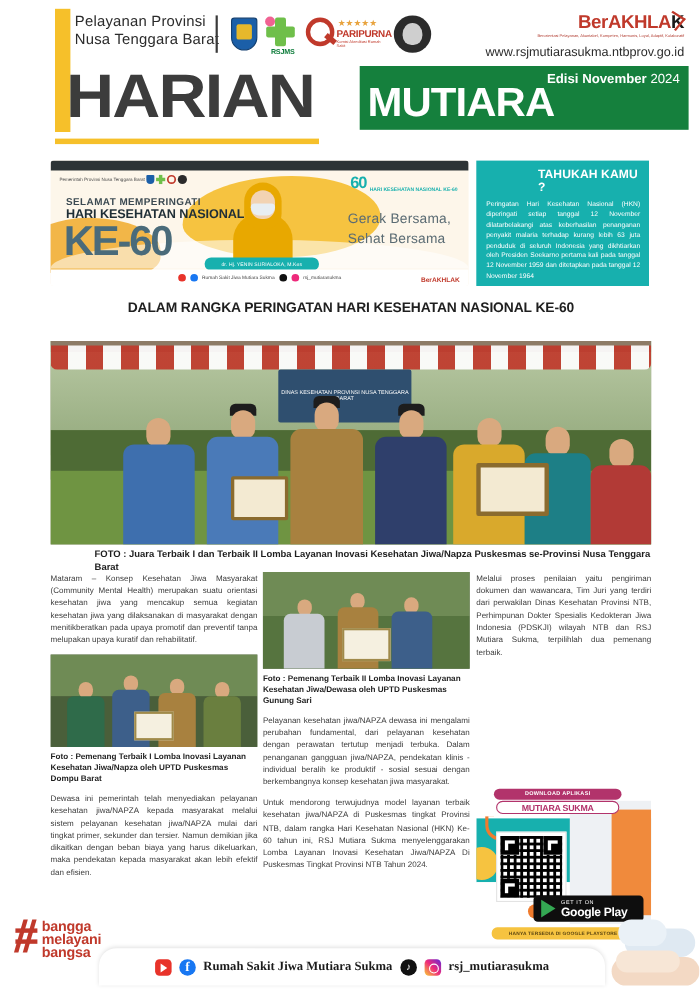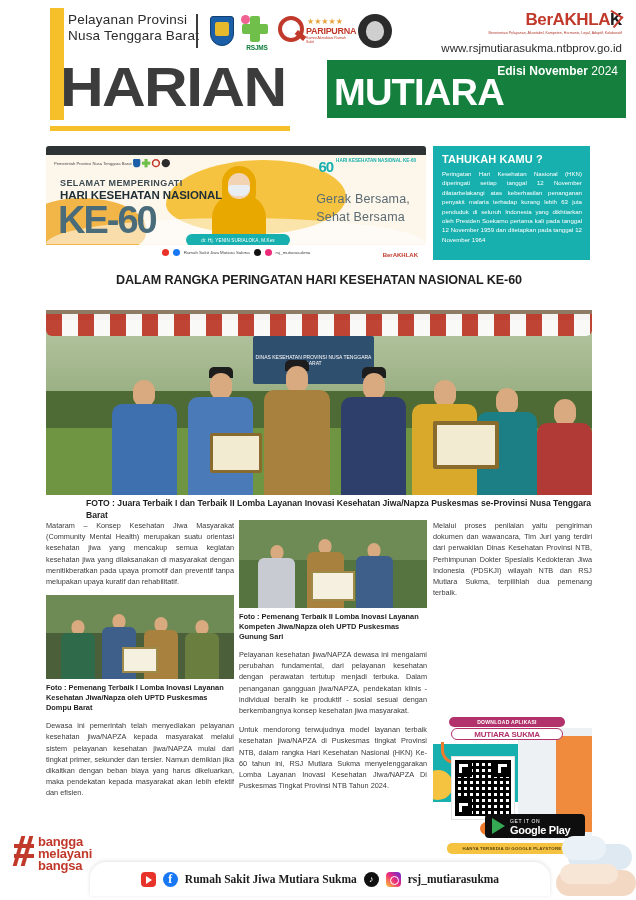--- a/index.html
+++ b/index.html
@@ -170,21 +170,21 @@
   .hkn-person .mask{
     position:absolute; left:20px; top:19px; width:22px; height:11px;
     background:#e8eef2; border-radius:4px 4px 9px 9px;
   }
   .hkn-namebar{
     position:absolute; left:140px; bottom:14px; width:104px; height:12px;
     background:#17b0ae; border-radius:6px; color:#fff; font-size:4.6px;
     display:flex; align-items:center; justify-content:center; letter-spacing:.1px;
   }
   .hkn-right-logo{
-    position:absolute; right:10px; top:12px; display:flex; align-items:flex-start; gap:3px;
+    position:absolute; right:10px; top:12px; display:flex; align-items:flex-end; gap:3px;
   }
   .hkn-60mark{ font-size:15px; font-weight:bold; color:#17b0ae; letter-spacing:-1px; }
   .hkn-60text{ font-size:4.6px; font-weight:bold; color:#17b0ae; line-height:5.4px; }
   .hkn-gerak{
     position:absolute; right:16px; top:44px; text-align:left;
     font-size:12.5px; color:#5a6b73; line-height:18px; letter-spacing:.2px;
   }
   .hkn-footerbar{
     position:absolute; left:0; bottom:0; width:100%; height:15px; background:#fff;
     display:flex; align-items:center; justify-content:center; gap:4px;
@@ -192,21 +192,21 @@
   }
   .hkn-fb-ico{ width:7px;height:7px;border-radius:50%; }
   .hkn-berak{ position:absolute; right:8px; bottom:2px; font-size:6px; font-weight:bold; color:#c0392b; }
   .hkn-bangga{ position:absolute; left:10px; bottom:3px; font-size:4.4px; color:#c0392b; line-height:5px; font-weight:bold;}
 
   
   .tahukah {
     position: absolute; left: 433px; top: 146px; width: 157px; height: 114px;
     background: #17b0ae; color: #ffffff; padding: 7px 8px 5px 9px;
   }
-  .tahukah h3 { font-size: 11px; font-weight: bold; letter-spacing:.1px; margin-bottom: 4px; }
+  .tahukah h3 { font-size: 11px; font-weight: bold; letter-spacing:.1px; margin-bottom: 4px; margin-left: 47px; }
   .tahukah p { font-size: 6.1px; line-height: 9.4px; text-align: justify; }
 
   
   .headline { position: absolute; left: 46px; top: 272px; width: 546px; text-align: center; }
   .headline .h1 { font-size: 14.6px; font-weight: bold; color: #1f1f1f; letter-spacing:-.1px; line-height:17px;}
   .headline .h2 { font-size: 12.6px; font-weight: bold; color: #1f1f1f; letter-spacing:-.1px; line-height:15px; margin-top:1px;}
 
   
   .main-photo {
     position: absolute; left: 46px; top: 310px; width: 546px; height: 185px;
@@ -582,21 +582,21 @@
       <div class="ip-fig" style="left:36%;width:20%;height:78%;">
         <span class="ip-head"></span>
         <span class="ip-body" style="background:#a8813f"></span>
       </div>
       <div class="ip-fig" style="left:62%;width:20%;height:74%;">
         <span class="ip-head"></span>
         <span class="ip-body" style="background:#3d5f8a"></span>
       </div>
       <div class="ip-doc" style="width:44px;height:30px;"></div>
     </div>
-    <div class="sub-cap">Foto : Pemenang Terbaik II Lomba Inovasi Layanan Kompeten Jiwa/Napza oleh UPTD Puskesmas Gunung Sari</div>
+    <div class="sub-cap">Foto : Pemenang Terbaik II Lomba Inovasi Layanan Kesehatan Jiwa/Dewasa oleh UPTD Puskesmas Gunung Sari</div>
 
     <p>Pelayanan kesehatan jiwa/NAPZA dewasa ini mengalami perubahan fundamental, dari pelayanan kesehatan dengan perawatan tertutup menjadi terbuka. Dalam penanganan gangguan jiwa/NAPZA, pendekatan klinis - individual beralih ke produktif - sosial sesuai dengan berkembangnya konsep kesehatan jiwa masyarakat.</p>
     <p>Untuk mendorong terwujudnya model layanan terbaik kesehatan jiwa/NAPZA di Puskesmas tingkat Provinsi NTB, dalam rangka Hari Kesehatan Nasional (HKN) Ke-60 tahun ini, RSJ Mutiara Sukma menyelenggarakan Lomba Layanan Inovasi Kesehatan Jiwa/NAPZA Di Puskesmas Tingkat Provinsi NTB Tahun 2024.</p>
   </div>
 
   <div class="col col-3">
     <p>Melalui proses penilaian yaitu pengiriman dokumen dan wawancara, Tim Juri yang terdiri dari perwakilan Dinas Kesehatan Provinsi NTB, Perhimpunan Dokter Spesialis Kedokteran Jiwa Indonesia (PDSKJI) wilayah NTB dan RSJ Mutiara Sukma, terpilihlah dua pemenang terbaik.</p>
   </div>
 
   <div class="qr-card">

